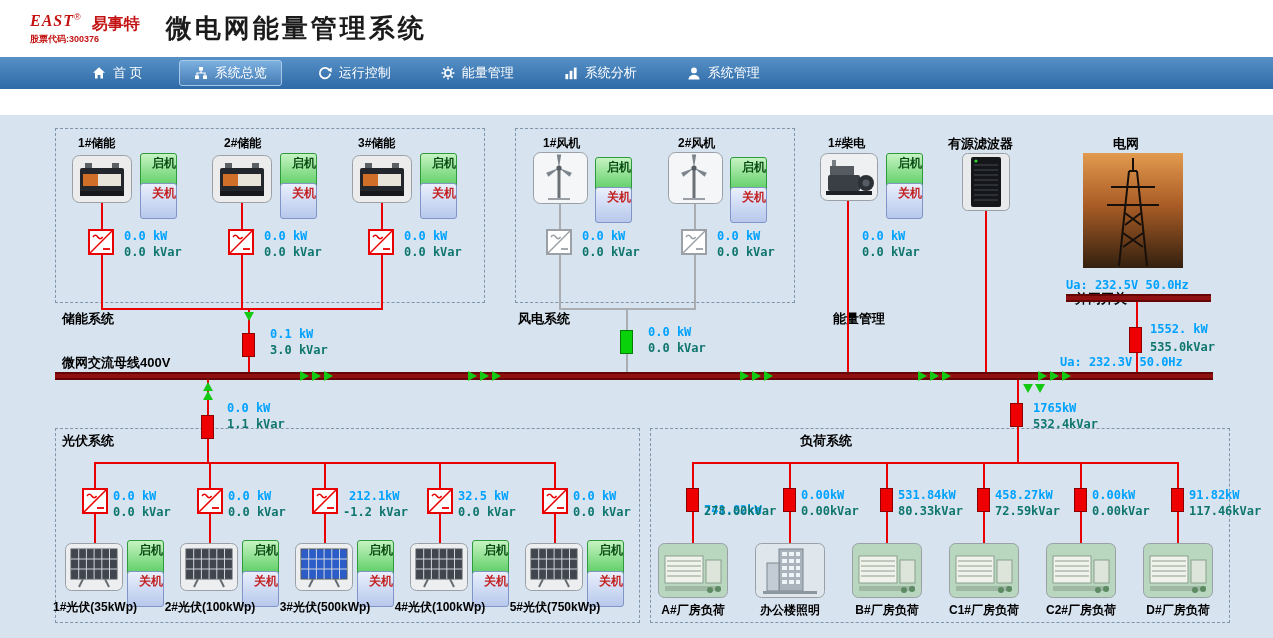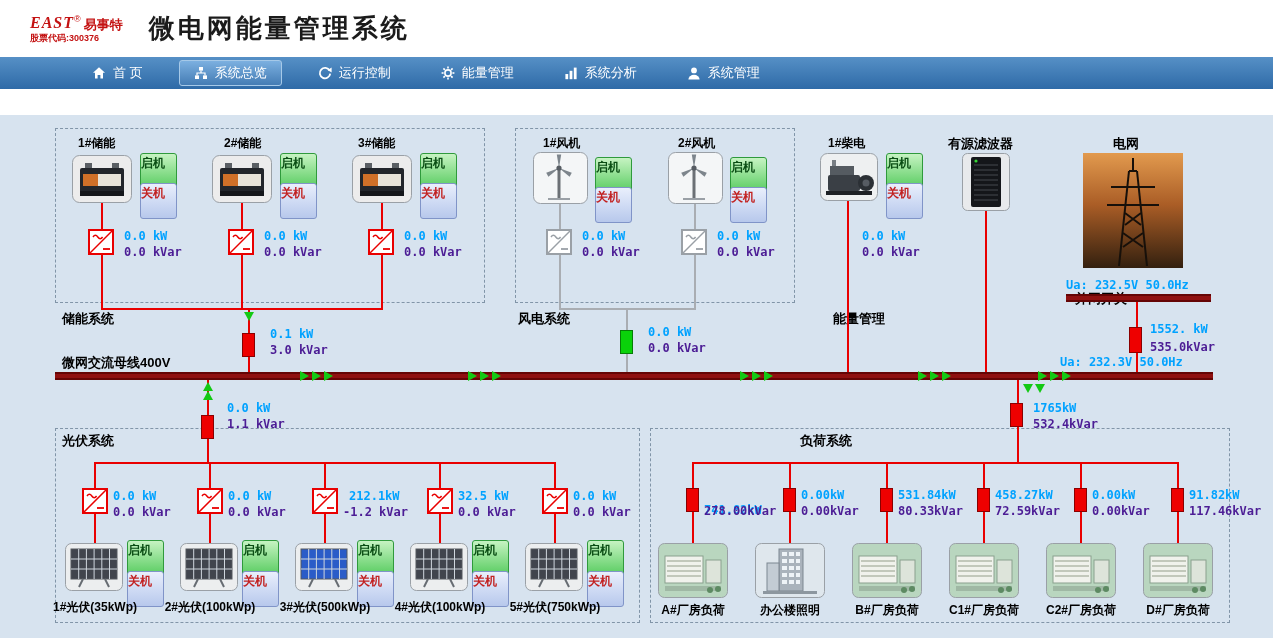--- a/index.html
+++ b/index.html
@@ -5,43 +5,43 @@
   *{margin:0;padding:0;box-sizing:border-box}
   html,body{background:#fff}
   body{font-family:"Liberation Sans",sans-serif}
   .stage{position:relative;width:1273px;height:638px;background:#fff;overflow:hidden}
   
   .header{position:absolute;left:0;top:0;width:100%;height:57px;background:#fff;display:flex;align-items:center}
   .logo{margin-left:30px;color:#c41212;line-height:1}
   .logo-row{display:flex;align-items:flex-start}
   .logo-main{font-family:"Liberation Serif",serif;font-style:italic;font-weight:bold;font-size:16px;letter-spacing:1px}
   .logo-reg{font-size:9px;margin-top:0}
-  .logo-cn{font-weight:bold;font-size:13px;margin-left:3px;margin-top:3px}
+  .logo-cn{font-weight:bold;font-size:16px;margin-left:11px;margin-top:3px}
   .logo-stock{font-weight:bold;font-size:9px;margin-top:3px}
   .app-title{margin-left:26px;font-weight:bold;font-size:26px;color:#1b1b1b;letter-spacing:3px}
   
   .navbar{position:absolute;left:0;top:57px;width:100%;height:32px;background:linear-gradient(#5690c6,#2e6aa7);display:flex;align-items:center;padding-left:78px;gap:22px}
   .nav-item{display:flex;align-items:center;gap:7px;color:#fff;font-size:13px;height:26px;padding:0 14px;cursor:pointer;white-space:nowrap}
   .nav-item.active{background:linear-gradient(#7cb0e0,#447cb4);border:1px solid #a6c9e8;border-radius:3px}
   .nav-ico{width:14px;height:14px;display:block}
   .subnav{position:absolute;left:0;top:89px;width:100%;height:26px;background:#79a5ce;border-top:1px solid #9dc0e0;display:flex;align-items:center;padding-left:22px;gap:34px}
   .sub-item{color:#fff;font-size:13px;height:26px;line-height:26px;padding:0 14px;cursor:pointer;white-space:nowrap}
   .sub-item.active{background:#5586b8}
   
   .main{position:absolute;left:0;top:115px;width:1273px;height:523px;background:#d7e3ef}
   .dbox{position:absolute;border:1px dashed #8195a8}
   .sec{position:absolute;font-weight:bold;font-size:13px;color:#000;white-space:nowrap}
   .dlabel{position:absolute;font-weight:bold;font-size:12px;color:#000;white-space:nowrap}
   .clabel{position:absolute;font-weight:bold;font-size:12px;color:#000;white-space:nowrap;text-align:center}
-  .btn{position:absolute;width:37px;height:36px;line-height:18px;font-weight:bold;font-size:12px;text-align:left;border-radius:3px;cursor:pointer}
+  .btn{position:absolute;width:37px;height:36px;line-height:18px;font-weight:bold;font-size:12px;text-align:right;border-radius:3px;cursor:pointer}
   .btn.start{background:linear-gradient(#c6f3c2,#58cc60);border:1px solid #2f9a3c;color:#0a4d14}
   .btn.stop{background:linear-gradient(#e9effc,#b7c8ec);border:1px solid #8094c8;color:#c22222}
   .kw,.kvar{position:absolute;font-family:"DejaVu Sans Mono",monospace;font-weight:bold;font-size:12px;white-space:nowrap;z-index:6}
   .kw{color:#00a2ff}
-  .kvar{color:#4c1d95}
+  .kvar{color:#0f766e}
   .vl,.hl{position:absolute;background:#e90000;z-index:1}
   .vl{width:2px}.hl{height:2px}
   .vl.gy,.hl.gy{background:#a9adb2}
   .bus{position:absolute;height:8px;background:#8f1010;border-top:2px solid #650505;border-bottom:2px solid #650505;z-index:2}
   .sw{position:absolute;width:13px;height:24px;background:#ee0000;border:1px solid #8a0000;z-index:5}
   .sw.green{background:#0ad20a;border-color:#067d06}
   .inv{position:absolute;width:26px;height:26px;z-index:4;background:#fff}
   .inv.red{color:#e90000}.inv.gy{color:#9aa0a6}
   .dev{position:absolute;z-index:4}
   .ar{position:absolute;width:0;height:0;border-left:9px solid #13c913;border-top:5px solid transparent;border-bottom:5px solid transparent;z-index:5}

